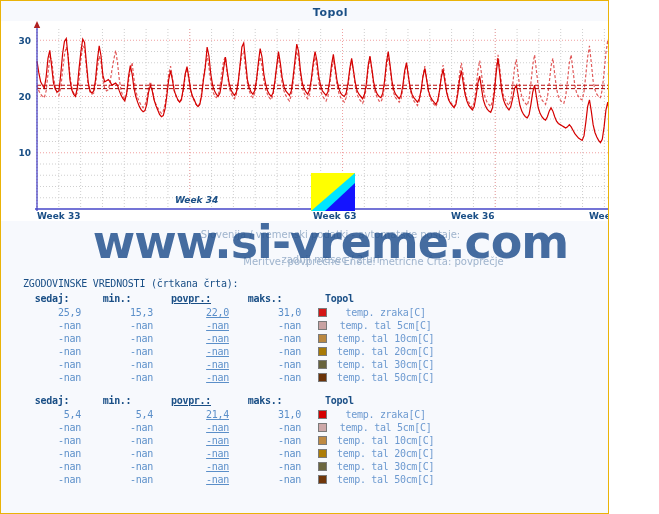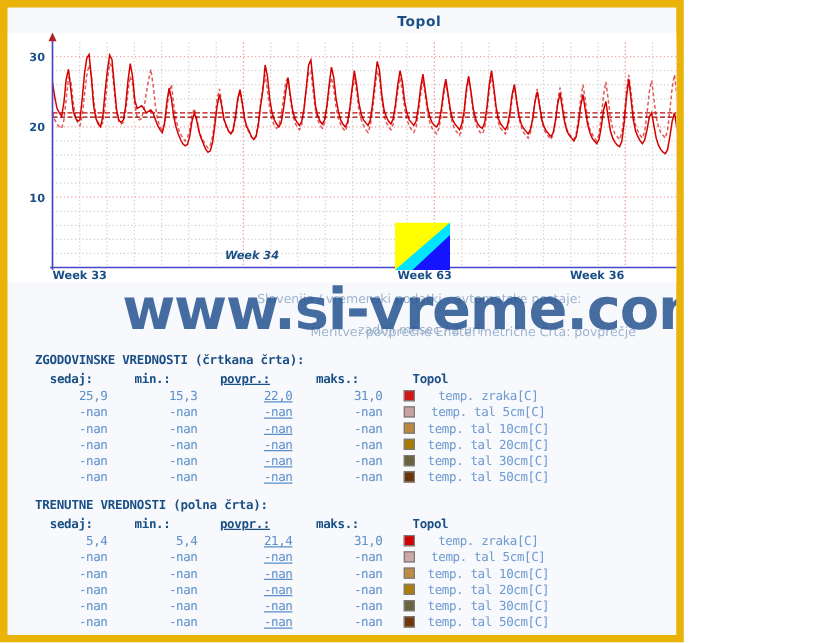--- a/index.html
+++ b/index.html
@@ -5,24 +5,24 @@
   html, body {
     margin: 0;
     padding: 0;
     background: #ffffff;
   }
   body {
     font-family: "DejaVu Sans", sans-serif;
   }
   #page {
     position: relative;
-    width: 547px;
+    width: 609px;
     height: 514px;
     background: #f7f9fd;
-    border: 6px solid #eab308;
+    border: 1px solid #eab308;
     box-sizing: border-box;
     overflow: hidden;
   }
   
   .chart-title {
     position: absolute;
     top: 5px;
     left: 0;
     width: 659px;
     text-align: center;
@@ -105,21 +105,21 @@
   .tbl-section {
     position: absolute;
     left: 0;
     width: 659px;
     font-family: "DejaVu Sans Mono", monospace;
     font-size: 10px;
   }
   .sec-hist { top: 276px; }
   .sec-curr { top: 392px; }
   .sec-title {
-    font-weight: bold;
+    font-weight: normal;
     color: #1a4f86;
     padding-left: 22px;
     font-size: 10px;
     letter-spacing: -0.2px;
     line-height: 14px;
     white-space: nowrap;
   }
   table.vals {
     border-collapse: collapse;
     margin-left: 22px;
@@ -325,21 +325,20 @@
             <td class="col-povpr">-nan</td>
             <td class="col-maks">-nan</td>
             <td class="swatch-cell"><span class="swatch" style="background: rgb(107, 51, 8);"></span></td>
             <td class="c-name">temp. tal 50cm[C]</td>
           </tr>
         </tbody>
     </table>
   </div>
 
   <div class="tbl-section sec-curr">
-    <div class="sec-title">TRENUTNE VREDNOSTI (polna črta):</div>
     <table class="vals">
       <thead>
         <tr>
           <th class="col-sedaj">sedaj:</th>
           <th class="col-min">min.:</th>
           <th class="col-povpr">povpr.:</th>
           <th class="col-maks">maks.:</th>
           <th class="c-name" colspan="2">Topol</th>
         </tr>
       </thead>

